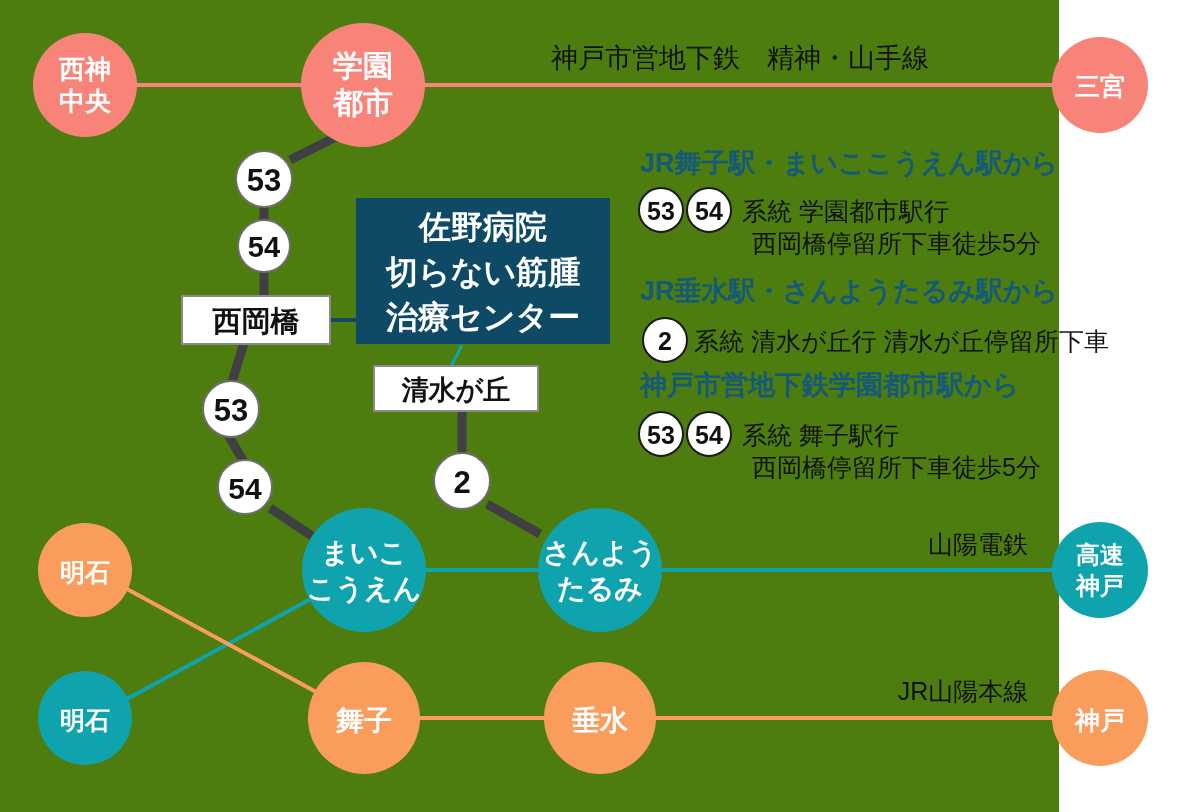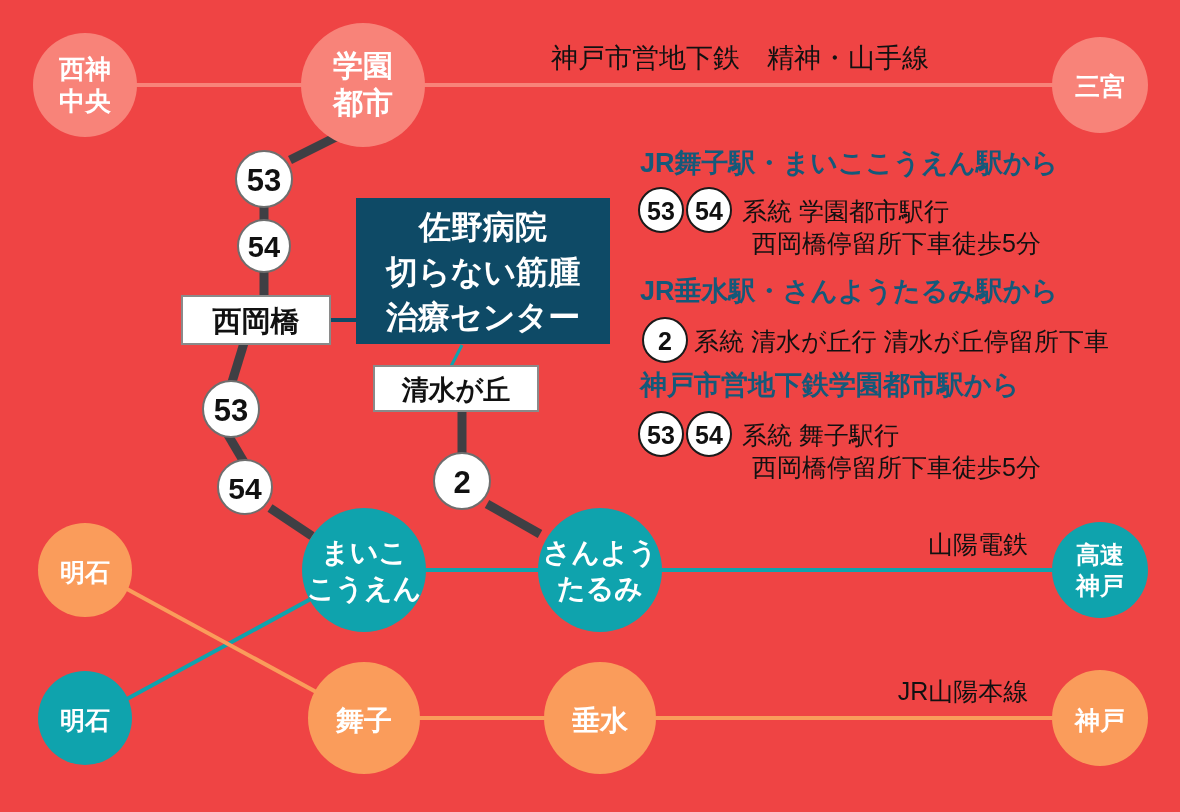--- a/index.html
+++ b/index.html
@@ -1,18 +1,18 @@
 <!DOCTYPE html>
 <html><head>
 <meta charset="utf-8">
 <style>
   html,body{margin:0;padding:0;background:#ffffff;}
   body{width:1180px;height:812px;overflow:hidden;
        font-family:"Liberation Sans","DejaVu Sans",sans-serif;}
-  #stage{position:relative;width:1180px;height:812px;background:#ef4444;}
+  #stage{position:relative;width:1059px;height:812px;background:#4d7c0f;}
   #map{position:absolute;left:0;top:0;width:1180px;height:812px;}
   .st-label{font-weight:bold;fill:#ffffff;text-anchor:middle;}
   .badge-num{font-weight:bold;fill:#111111;text-anchor:middle;}
   .box-label{font-weight:bold;fill:#111111;text-anchor:middle;}
   .line-label{fill:#111111;text-anchor:middle;}
   .hosp-label{font-weight:bold;fill:#ffffff;text-anchor:middle;}
   .panel-head{font-weight:bold;fill:#14597a;}
   .panel-body{fill:#111111;}
   .panel-badge-num{font-weight:bold;fill:#111111;text-anchor:middle;}
 </style>

